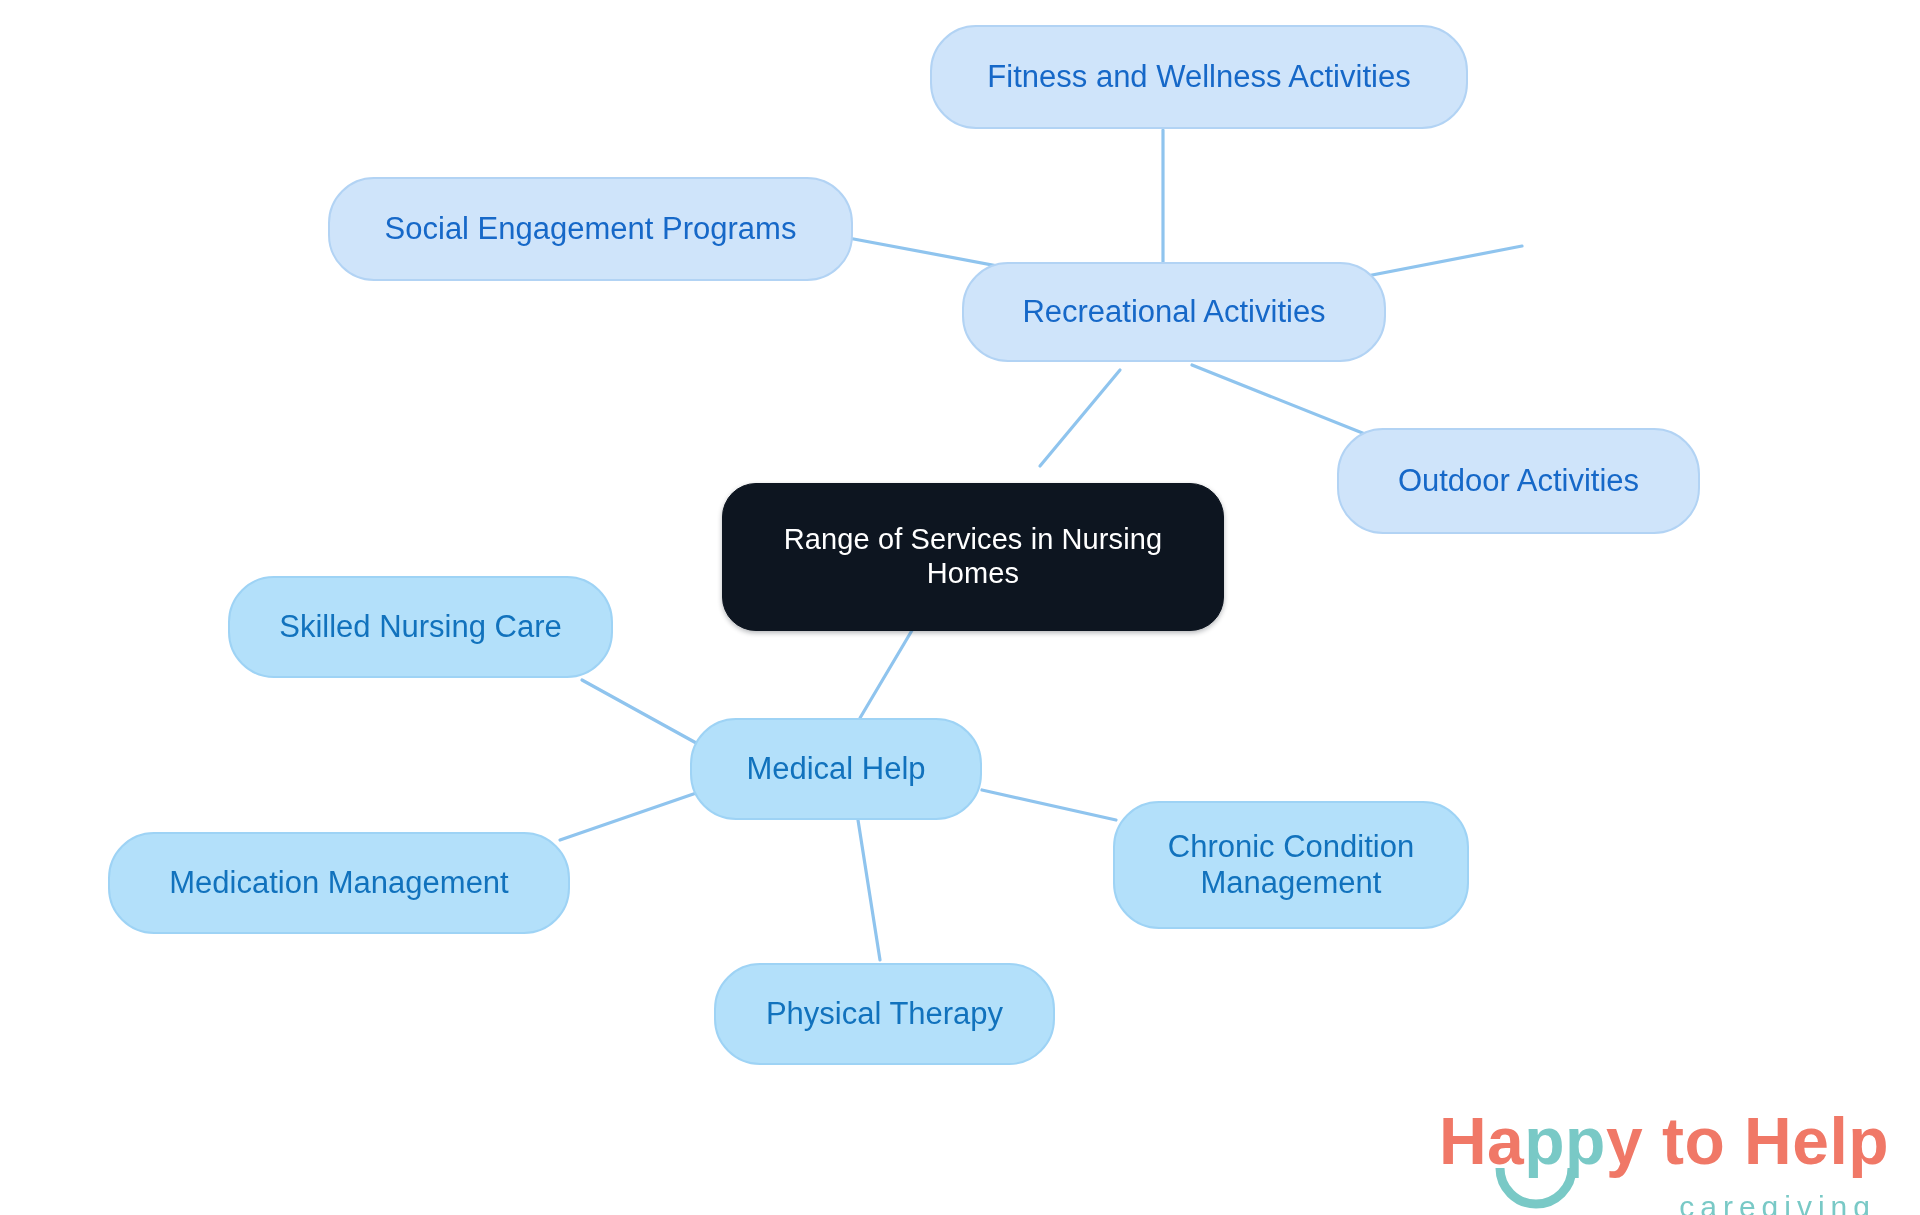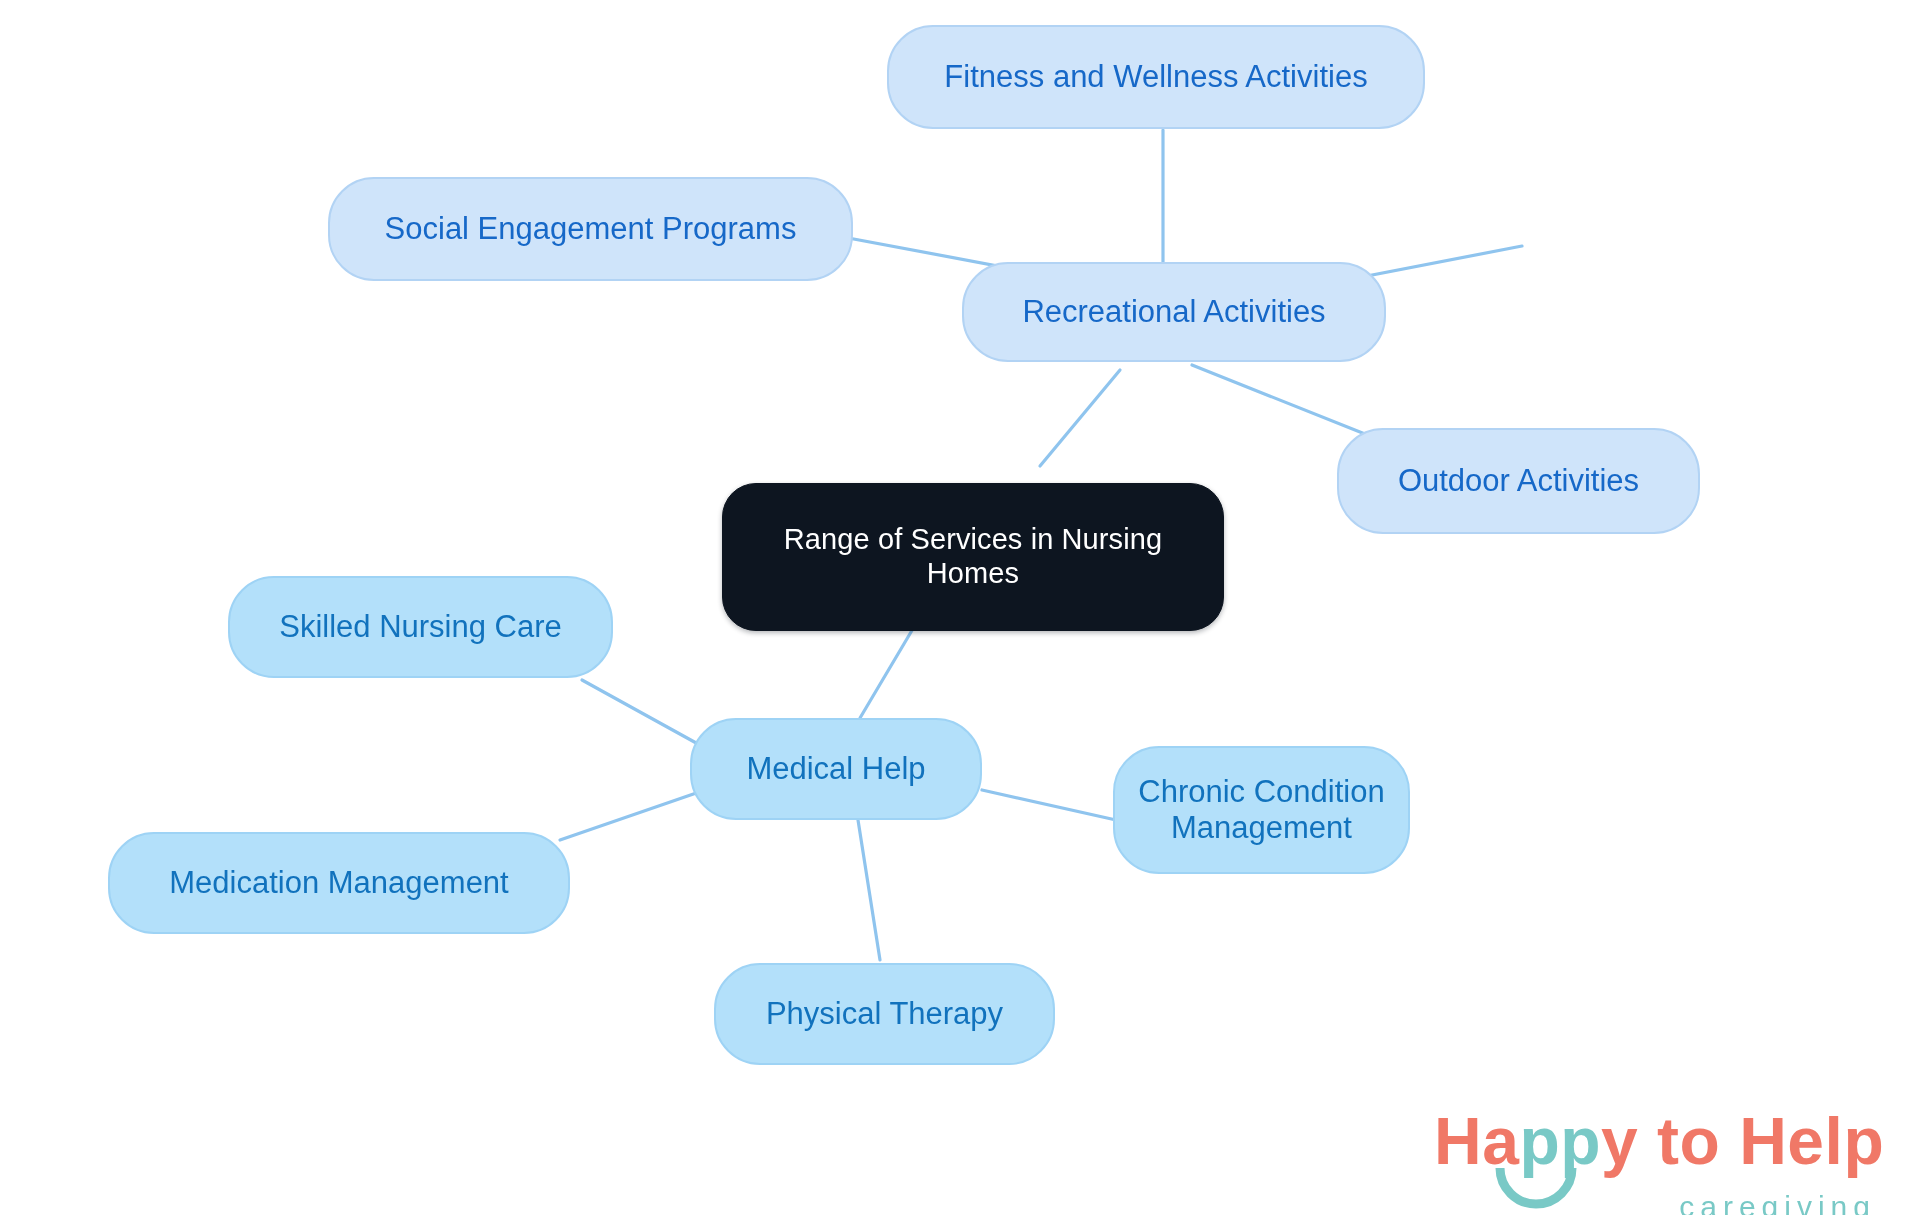--- a/index.html
+++ b/index.html
@@ -61,20 +61,21 @@
   #logo {
     position: absolute;
     z-index: 3;
   }
   .logo-main {
     font-size: 66px;
     font-weight: bold;
     letter-spacing: 0.5px;
     white-space: nowrap;
     line-height: 1;
+    text-align: center;
   }
   .logo-sub {
     font-size: 30px;
     letter-spacing: 6px;
     line-height: 1;
     text-align: right;
   }
 </style>
 </head>
 <body>
@@ -98,21 +99,21 @@
 
   <div class="node node-root" style="left:722px; top:483px; width:502px; height:148px;">
     <span>Range of Services in Nursing
 Homes</span>
   </div>
 
   <div class="node node-pale" style="left:962px; top:262px; width:424px; height:100px;text-align:center;">
     <span>Recreational Activities</span>
   </div>
 
-  <div class="node node-pale" style="left:887px; top:25px; width:538px; height:104px;">
+  <div class="node node-pale" style="left:930px; top:25px; width:538px; height:104px;">
     <span>Fitness and Wellness Activities</span>
   </div>
 
   <div class="node node-pale" style="left:328px; top:177px; width:525px; height:104px;">
     <span>Social Engagement Programs</span>
   </div>
 
 
   <div class="node node-pale" style="left:1337px; top:428px; width:363px; height:106px;">
     <span>Outdoor Activities</span>
@@ -123,21 +124,21 @@
   </div>
 
   <div class="node node-sky" style="left:228px; top:576px; width:385px; height:102px;">
     <span>Skilled Nursing Care</span>
   </div>
 
   <div class="node node-sky" style="left:108px; top:832px; width:462px; height:102px;">
     <span>Medication Management</span>
   </div>
 
-  <div class="node node-sky" style="left:1113px; top:746px; width:297px; height:128px;">
+  <div class="node node-sky" style="left:1113px; top:801px; width:356px; height:128px;">
     <span>Chronic Condition
 Management</span>
   </div>
 
   <div class="node node-sky" style="left:714px; top:963px; width:341px; height:102px;">
     <span>Physical Therapy</span>
   </div>
 
   <div id="logo" style="left:1434px; top:1108px; width:460px;">
     <div class="logo-main" style="color:#f07867;">

